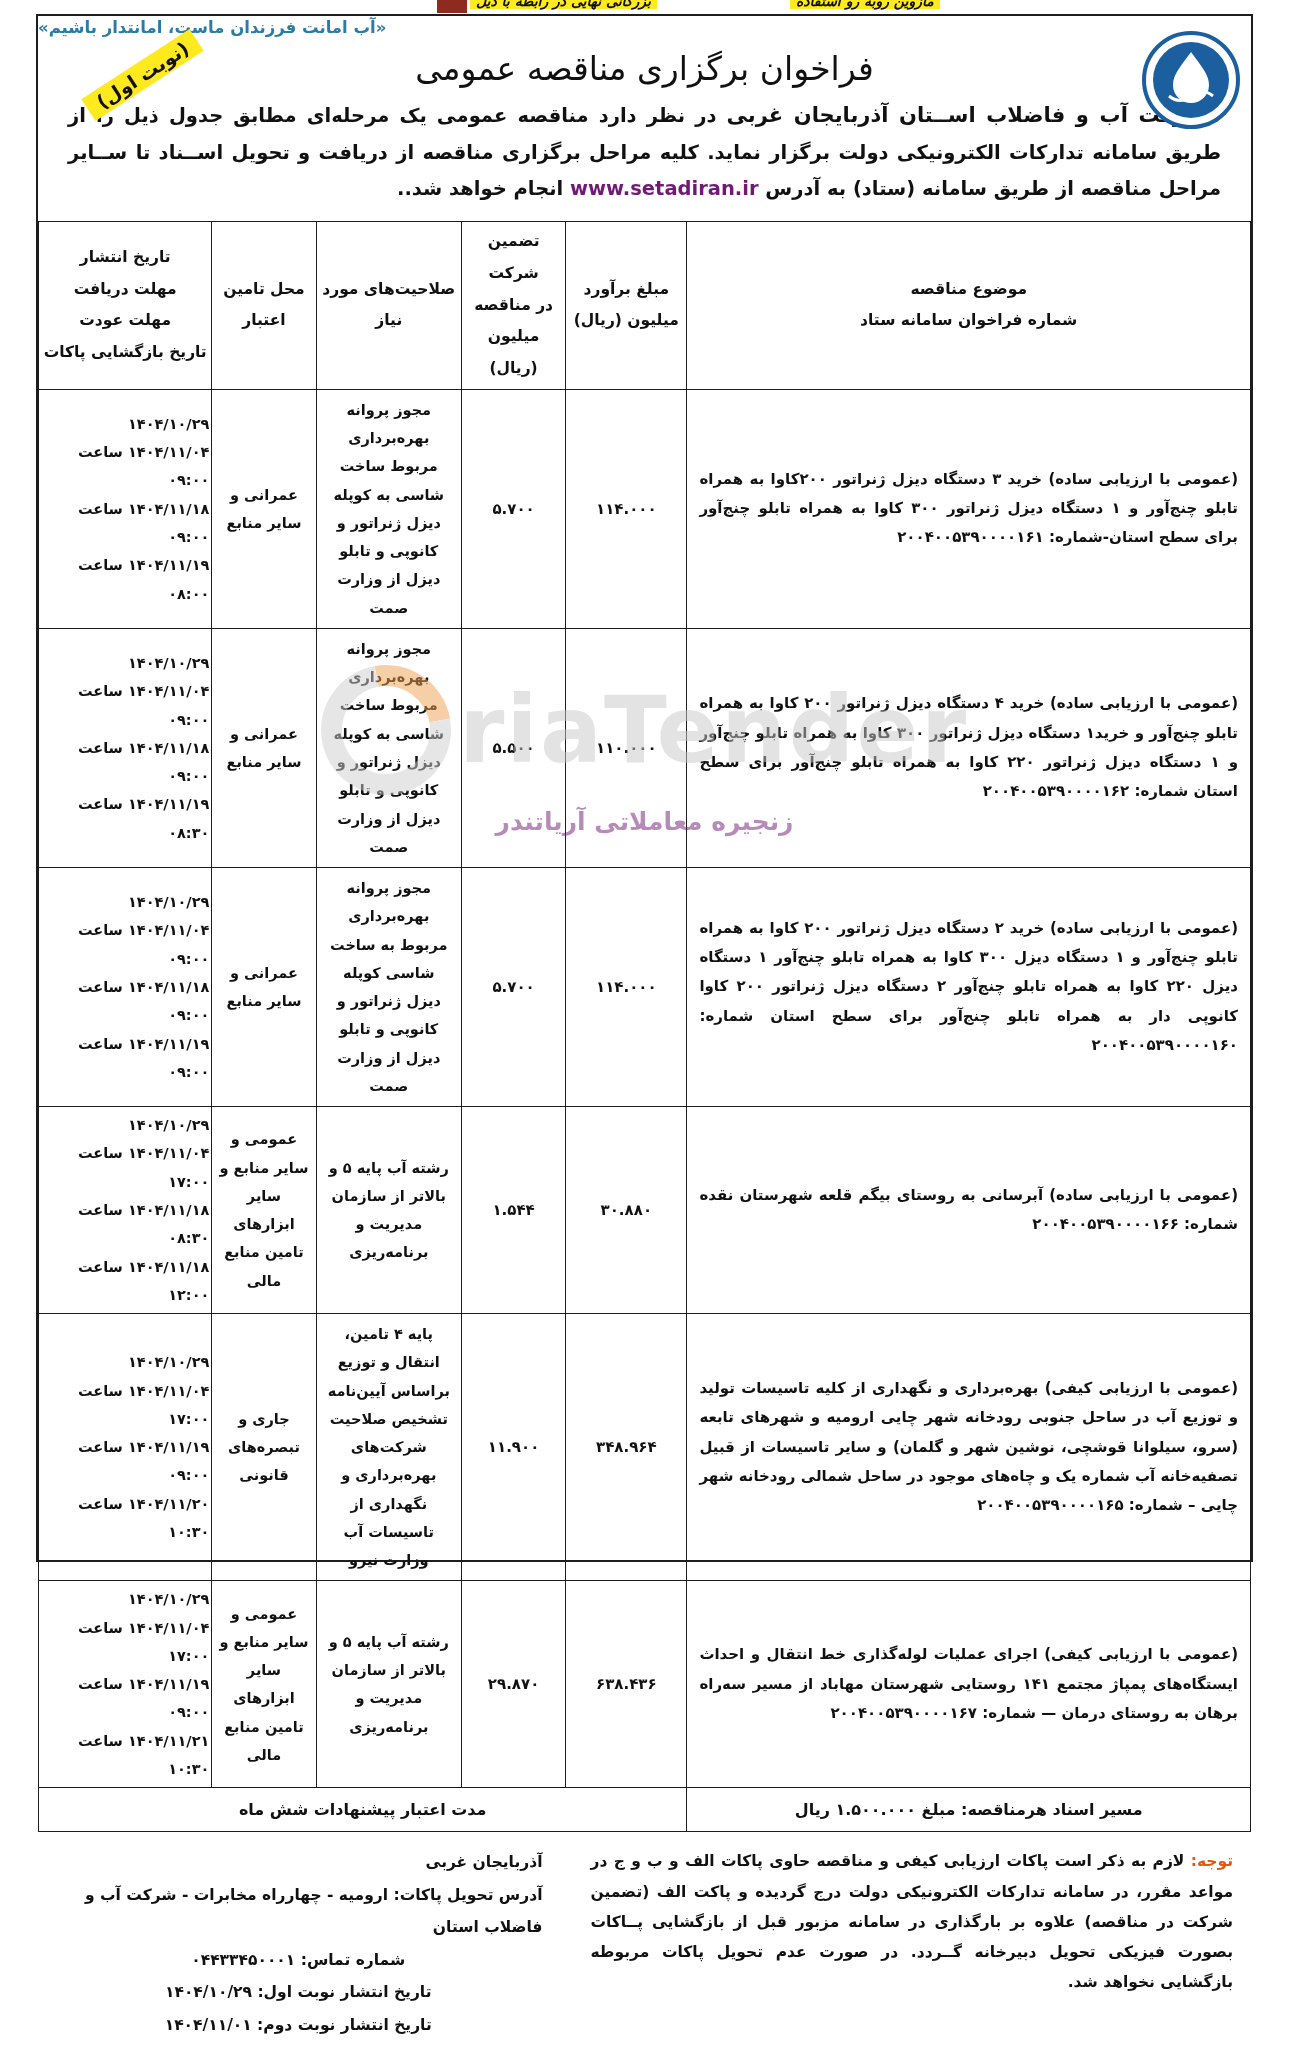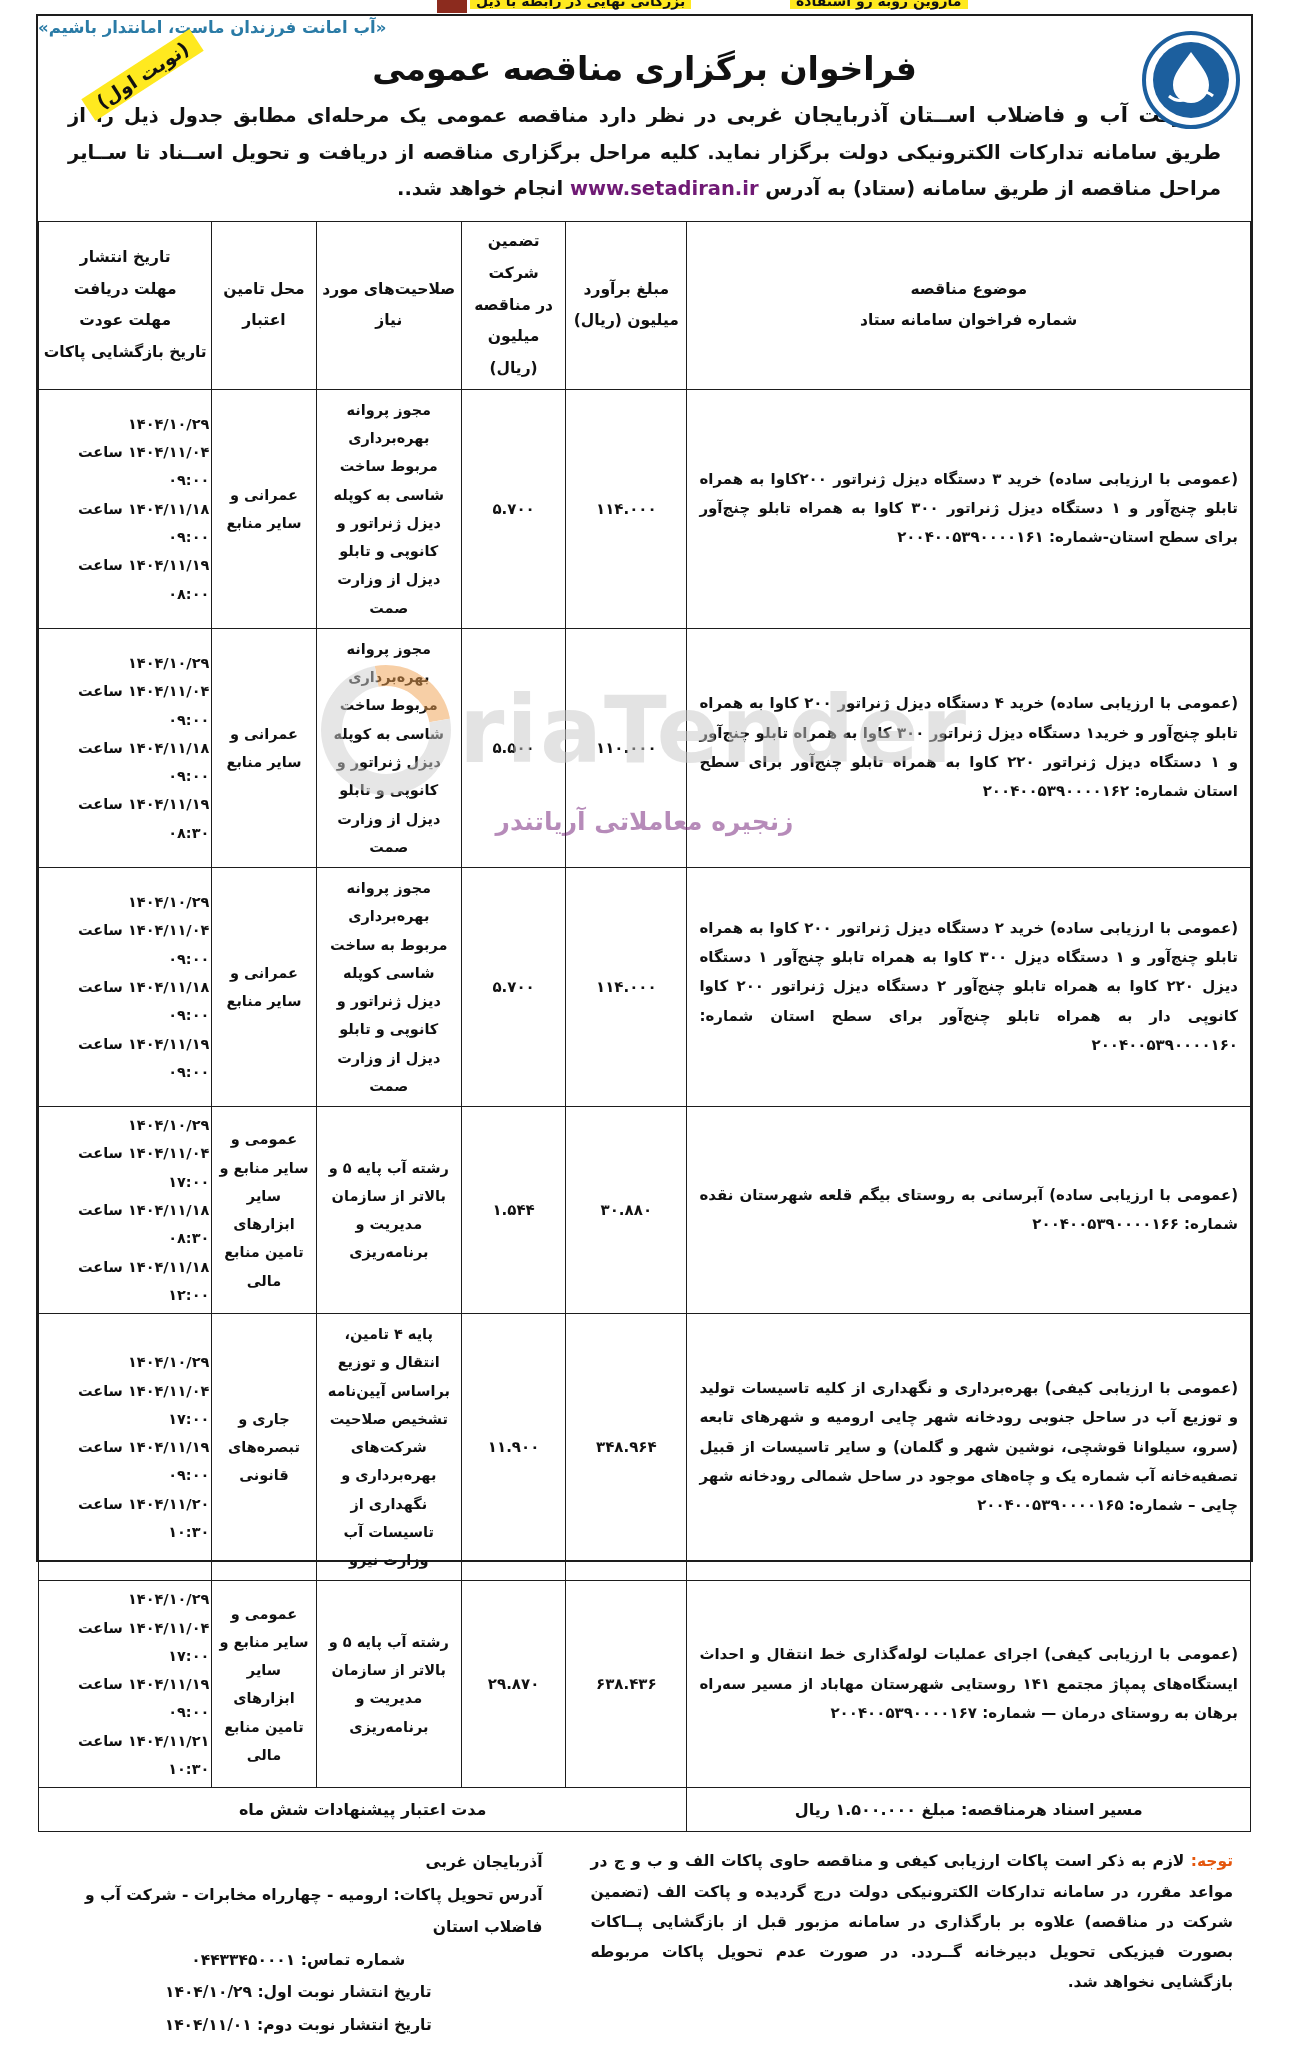--- a/index.html
+++ b/index.html
@@ -9,40 +9,40 @@
     height: 2069px;
     background: #ffffff;
     position: relative;
     direction: rtl;
     font-family: "DejaVu Sans", sans-serif;
     color: #111;
     overflow: hidden;
   }
 
   
-  .top-strip { position: absolute; top: 0; left: 0; width: 100%; height: 26px; overflow: hidden; z-index: 5; }
+  .top-strip { position: absolute; top: 0; left: 0; width: 100%; height: 26px; overflow: hidden; z-index: 5; font-style: italic; }
   .ts-frag { position: absolute; top: -7px; background: #ffe91f; font-size: 14px; font-weight: bold; padding: 0 6px; white-space: nowrap; }
   .ts-box { position: absolute; top: 0; left: 437px; width: 30px; height: 13px; background: #8c2b1e; }
 
   
   .frame {
     position: absolute; left: 36px; top: 14px; width: 1217px; height: 1548px;
     border: 2px solid #1d1d1d; background: #fff;
   }
 
   .quote { text-align: left; color: #2a7ba6; font-weight: bold; font-size: 16.5px; margin-top: 2px; }
 
   .stamp {
     position: absolute; top: 46px; left: 40px; transform: rotate(-33deg);
     background: #ffe91f; padding: 2px 12px; font-weight: bold; font-size: 19px; white-space: nowrap;
   }
 
   .logo { position: absolute; top: 14px; right: 10px; width: 100px; height: 100px; }
 
-  .title { text-align: center; font-size: 33px; font-weight: bold; margin: 12px 0 6px; }
+  .title { text-align: center; font-size: 33px; font-weight: normal; margin: 12px 0 6px; }
 
   .intro { margin: 8px 30px 14px; font-size: 19.5px; font-weight: bold; text-align: justify; line-height: 1.85; }
   .intro .company { font-size: 21px; }
   .intro .link { color: #701a75; direction: ltr; unicode-bidi: embed; }
 
   
   table { width: 100%; border-collapse: collapse; table-layout: fixed; }
   th, td { border: 1.6px solid #1d1d1d; font-weight: bold; vertical-align: middle; }
   thead tr { height: 112px; }
   th { font-size: 15.5px; line-height: 2.05; white-space: pre-line; padding: 4px 2px; text-align: center; }

